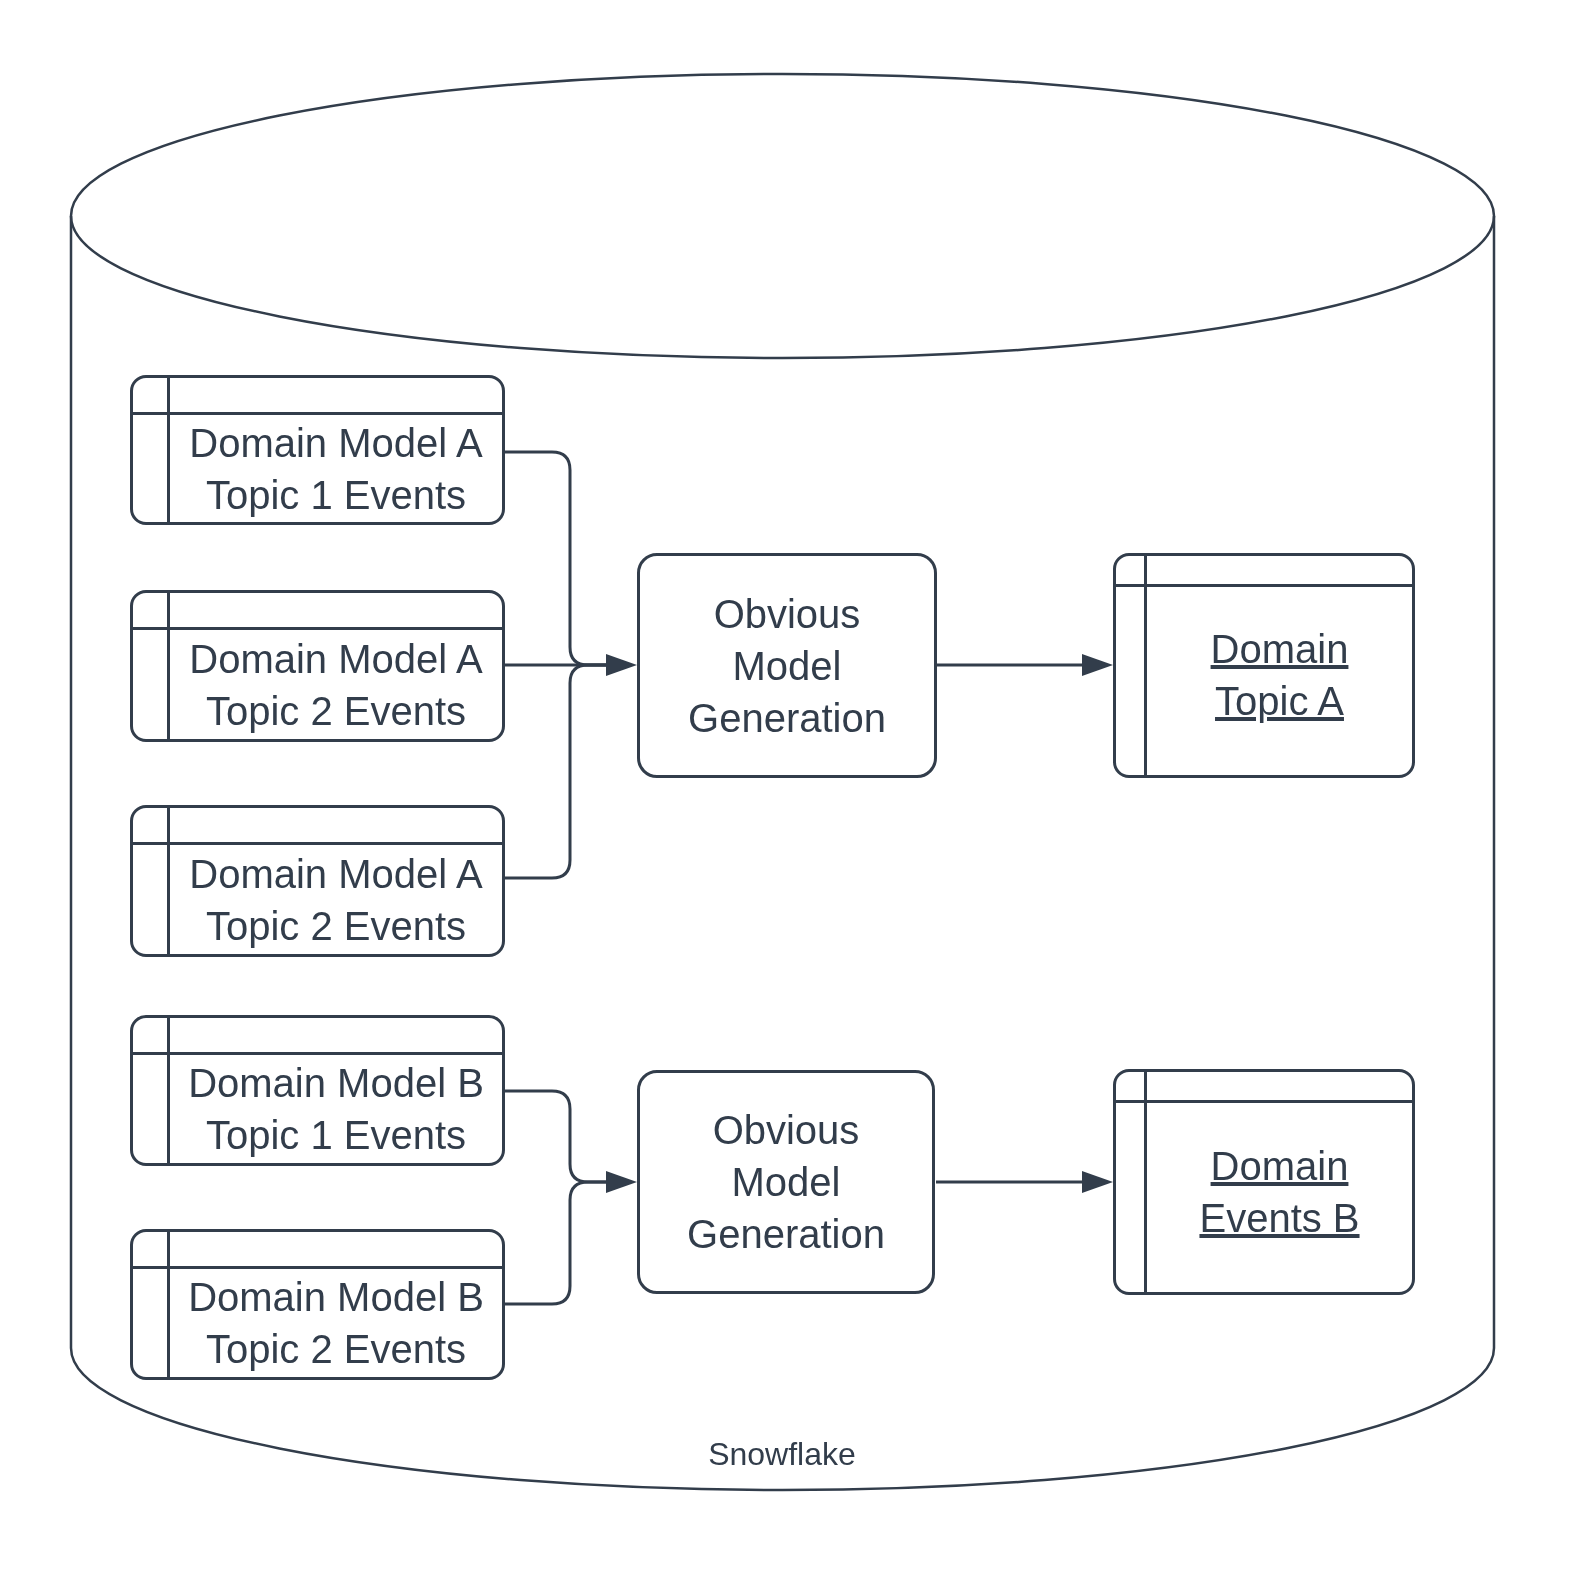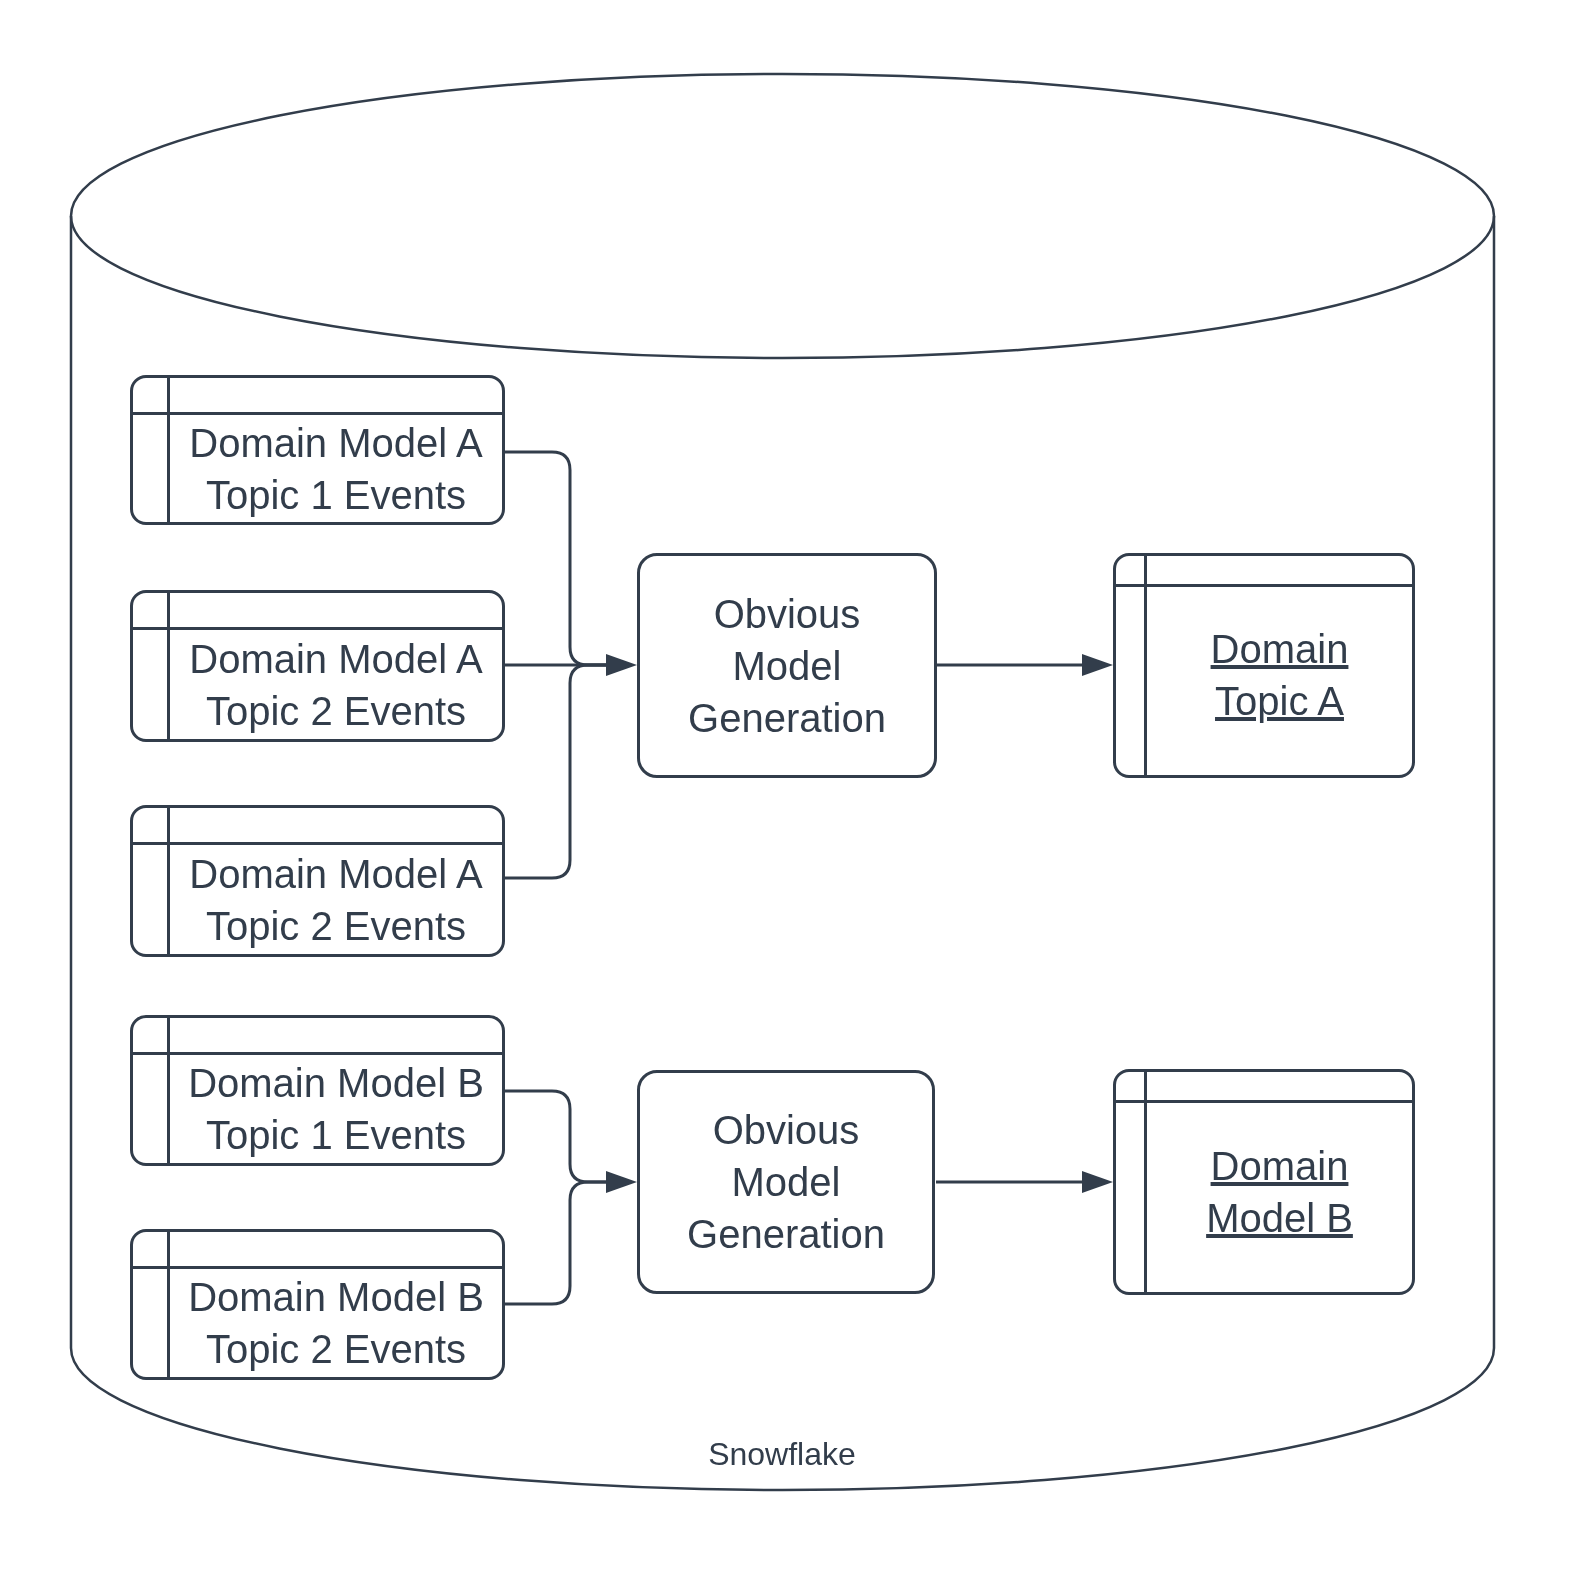--- a/index.html
+++ b/index.html
@@ -165,19 +165,19 @@
       <span>Domain</span>
       <span>Topic A</span>
     </div>
   </div>
 
   <div class="tbox out" style="left:1113px;top:1069px;width:302px;height:226px;">
     <div class="hline"></div>
     <div class="vline"></div>
     <div class="label">
       <span>Domain</span>
-      <span>Model B</span>
+      <span>Events B</span>
     </div>
   </div>
 
   <div class="cyl-label">Snowflake</div>
 
 </div>
 
 </body></html>

